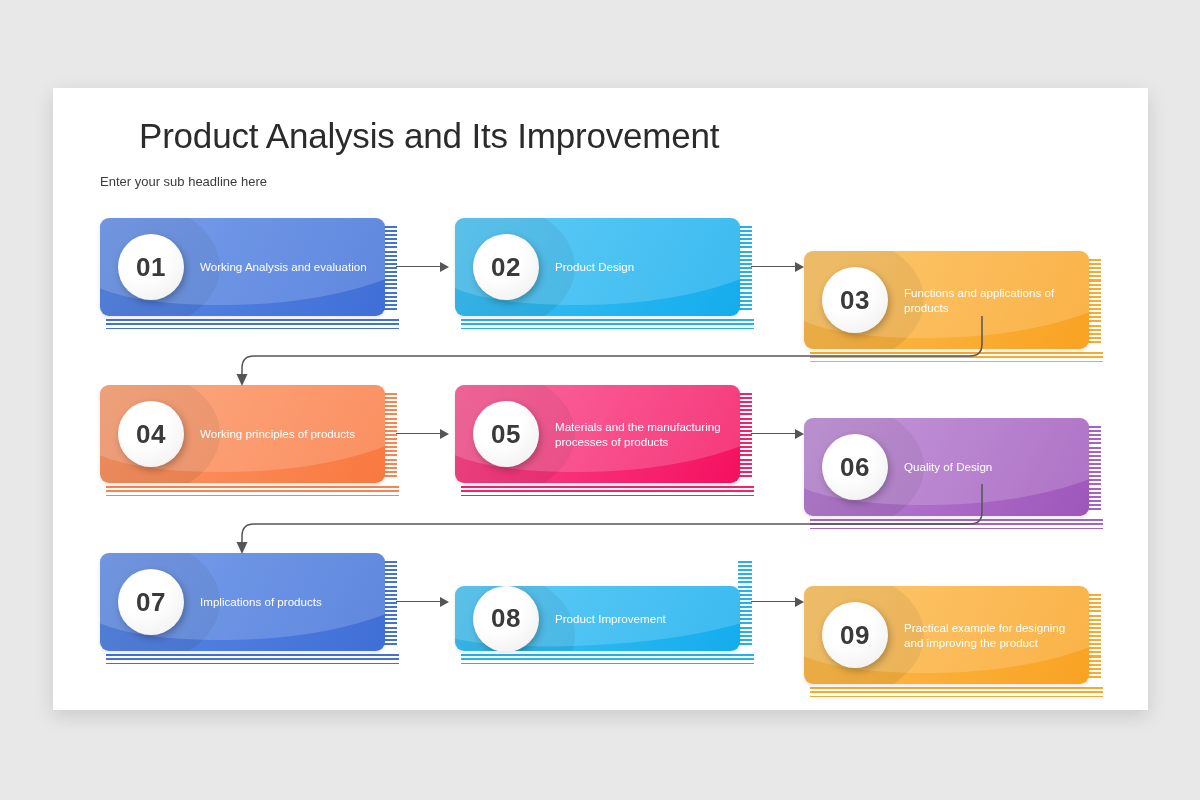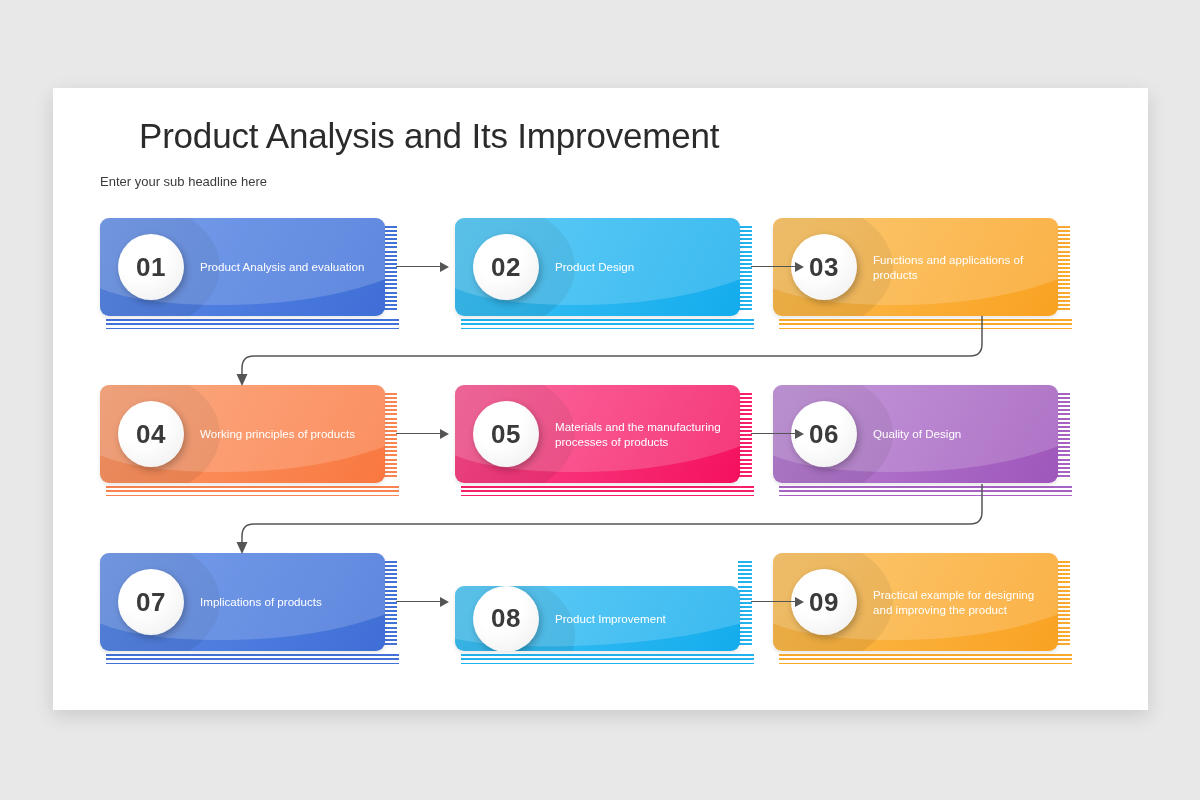--- a/index.html
+++ b/index.html
@@ -47,21 +47,21 @@
   }
 
   
   .card-wrap {
     position: absolute;
     width: 285px;
     height: 98px;
   }
   .col0 { left: 47px; }
   .col1 { left: 402px; }
-  .col2 { left: 720px; }
+  .col2 { left: 751px; margin-top: 33px; }
   .row0 { top: 130px; }
   .row1 { top: 297px; }
   .row2 { top: 465px; }
 
   
   .comb {
     position: absolute;
     right: -12px;
     top: 8px;
     width: 14px;
@@ -195,21 +195,21 @@
   <div id="page-title">Product Analysis and Its Improvement</div>
   <div id="page-subtitle">Enter your sub headline here</div>
 
   <div class="card-wrap col0 row0">
     <div class="comb" style="color: rgb(66, 113, 216);"></div>
     <div class="underlines" style="color: rgb(66, 113, 216);"></div>
     <div class="card" style="background: linear-gradient(118deg, rgb(91, 138, 232) 0%, rgb(63, 111, 214) 100%);">
       <div class="disc">
         <span class="disc-num">01</span>
       </div>
-      <div class="card-text">Product Analysis and evaluation</div>
+      <div class="card-text">Working Analysis and evaluation</div>
     </div>
   </div>
 
   <div class="card-wrap col1 row0">
     <div class="comb" style="color: rgb(34, 178, 239);"></div>
     <div class="underlines" style="color: rgb(34, 178, 239);"></div>
     <div class="card" style="background: linear-gradient(118deg, rgb(63, 194, 245) 0%, rgb(20, 172, 237) 100%);">
       <div class="disc">
         <span class="disc-num">02</span>
       </div>

